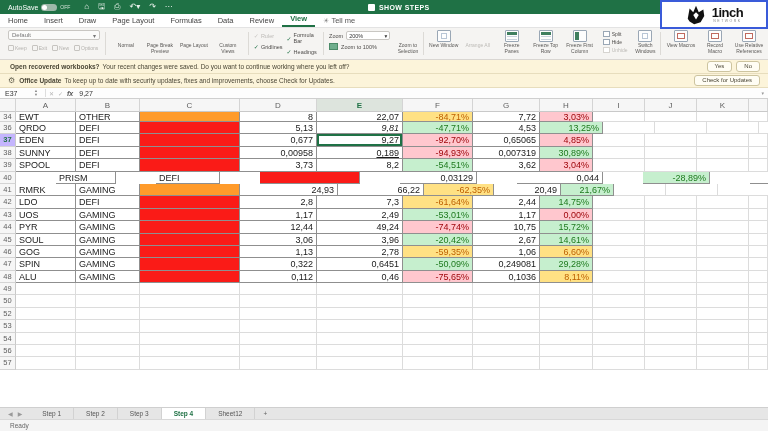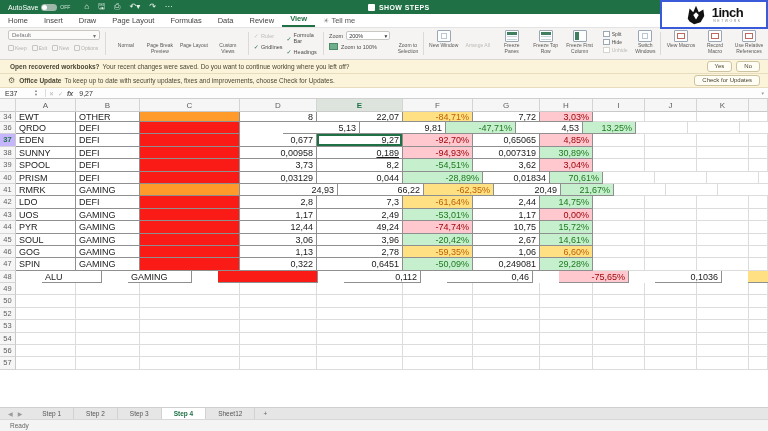--- a/index.html
+++ b/index.html
@@ -345,25 +345,25 @@
         <div class="gcell " style="width: 52px;"></div>
         <div class="gcell " style="width: 52px;"></div>
         <div class="gcell " style="width: 52px;"></div>
         <div class="gcell " style="width: 19px;"></div>
       </div>
       <div class="grow" style="height: 12.4px;">
         <div class="gcell rownum" style="width: 16px;">36</div>
         <div class="gcell dk tl" style="width: 60px;">QRDO</div>
         <div class="gcell dk tl" style="width: 64px;">DEFI</div>
         <div class="gcell dk c-red" style="width: 100px;"></div>
-        <div class="gcell dk tr" style="width: 77px; margin-left: 43px;">5,13</div>
-        <div class="gcell dk tr" style="width: 86px;">9,81</div>
+        <div class="gcell dk tr" style="width: 77px;">5,13</div>
+        <div class="gcell dk tr" style="width: 86px; font-style: italic;">9,81</div>
         <div class="gcell dk tr f-green" style="width: 70px;">-47,71%</div>
         <div class="gcell dk tr" style="width: 67px;">4,53</div>
-        <div class="gcell dk tr f-green" style="width: 53px;">13,25%</div>
+        <div class="gcell dk tr f-green" style="width: 63px;">13,25%</div>
         <div class="gcell " style="width: 52px;"></div>
         <div class="gcell " style="width: 52px;"></div>
         <div class="gcell " style="width: 52px;"></div>
         <div class="gcell " style="width: 19px;"></div>
       </div>
       <div class="grow" style="height: 12.4px;">
         <div class="gcell rownum sel" style="width: 16px;">37</div>
         <div class="gcell dk tl" style="width: 60px;">EDEN</div>
         <div class="gcell dk tl" style="width: 64px;">DEFI</div>
         <div class="gcell dk c-red" style="width: 100px;"></div>
@@ -400,28 +400,28 @@
         <div class="gcell dk tr" style="width: 77px;">3,73</div>
         <div class="gcell dk tr" style="width: 86px;">8,2</div>
         <div class="gcell dk tr f-green" style="width: 70px;">-54,51%</div>
         <div class="gcell dk tr" style="width: 67px;">3,62</div>
         <div class="gcell dk tr f-pink" style="width: 53px;">3,04%</div>
         <div class="gcell " style="width: 52px;"></div>
         <div class="gcell " style="width: 52px;"></div>
         <div class="gcell " style="width: 52px;"></div>
         <div class="gcell " style="width: 19px;"></div>
       </div>
-      <div class="grow" style="height: 12.4px;">
+      <div class="grow" style="height: 12.4px; gap: 40px;">
         <div class="gcell rownum" style="width: 16px;">40</div>
         <div class="gcell dk tl" style="width: 60px;">PRISM</div>
         <div class="gcell dk tl" style="width: 64px;">DEFI</div>
         <div class="gcell dk c-red" style="width: 100px;"></div>
         <div class="gcell dk tr" style="width: 77px;">0,03129</div>
         <div class="gcell dk tr" style="width: 86px;">0,044</div>
-        <div class="gcell dk tr f-green" style="width: 80px;">-28,89%</div>
+        <div class="gcell dk tr f-green" style="width: 67px;">-28,89%</div>
         <div class="gcell dk tr" style="width: 67px;">0,01834</div>
         <div class="gcell dk tr f-green" style="width: 53px;">70,61%</div>
         <div class="gcell " style="width: 52px;"></div>
         <div class="gcell " style="width: 52px;"></div>
         <div class="gcell " style="width: 52px;"></div>
         <div class="gcell " style="width: 19px;"></div>
       </div>
       <div class="grow" style="height: 12.4px;">
         <div class="gcell rownum" style="width: 16px;">41</div>
         <div class="gcell dk tl" style="width: 60px;">RMRK</div>
@@ -520,21 +520,21 @@
         <div class="gcell dk tr" style="width: 77px;">0,322</div>
         <div class="gcell dk tr" style="width: 86px;">0,6451</div>
         <div class="gcell dk tr f-green" style="width: 70px;">-50,09%</div>
         <div class="gcell dk tr" style="width: 67px;">0,249081</div>
         <div class="gcell dk tr f-green" style="width: 53px;">29,28%</div>
         <div class="gcell " style="width: 52px;"></div>
         <div class="gcell " style="width: 52px;"></div>
         <div class="gcell " style="width: 52px;"></div>
         <div class="gcell " style="width: 19px;"></div>
       </div>
-      <div class="grow" style="height: 12.4px; gap: 26px;">
+      <div class="grow" style="height: 12.4px;">
         <div class="gcell rownum" style="width: 16px;">48</div>
         <div class="gcell dk tl" style="width: 60px;">ALU</div>
         <div class="gcell dk tl" style="width: 64px;">GAMING</div>
         <div class="gcell dk c-red" style="width: 100px;"></div>
         <div class="gcell dk tr" style="width: 77px;">0,112</div>
         <div class="gcell dk tr" style="width: 86px;">0,46</div>
         <div class="gcell dk tr f-pink" style="width: 70px;">-75,65%</div>
         <div class="gcell dk tr" style="width: 67px;">0,1036</div>
         <div class="gcell dk tr f-yellow" style="width: 53px;">8,11%</div>
         <div class="gcell " style="width: 52px;"></div>

